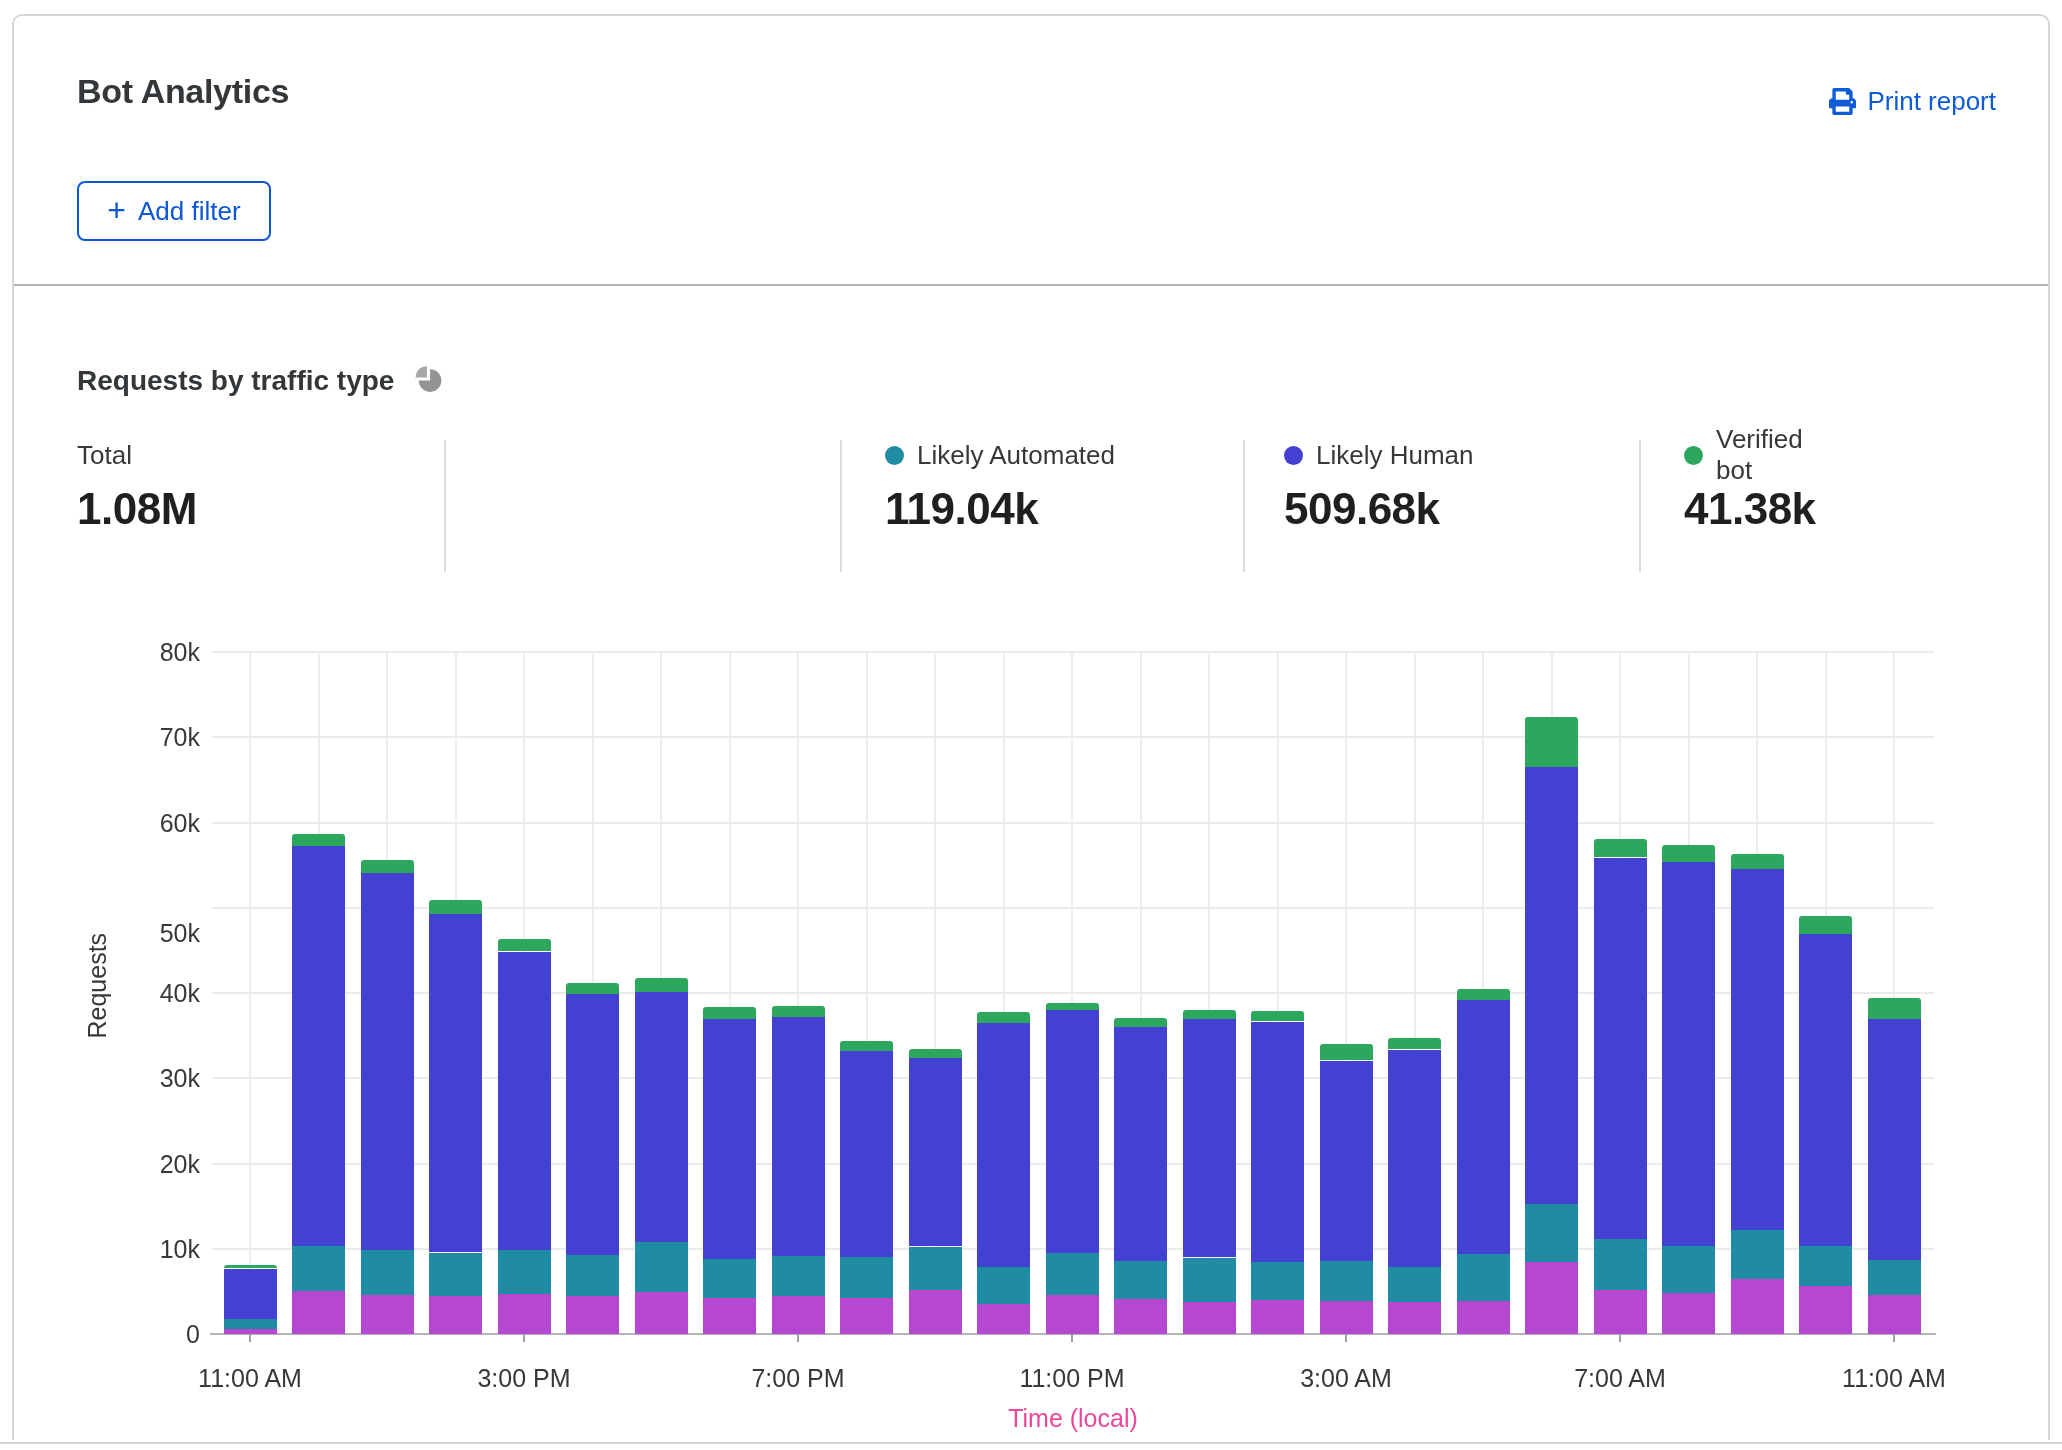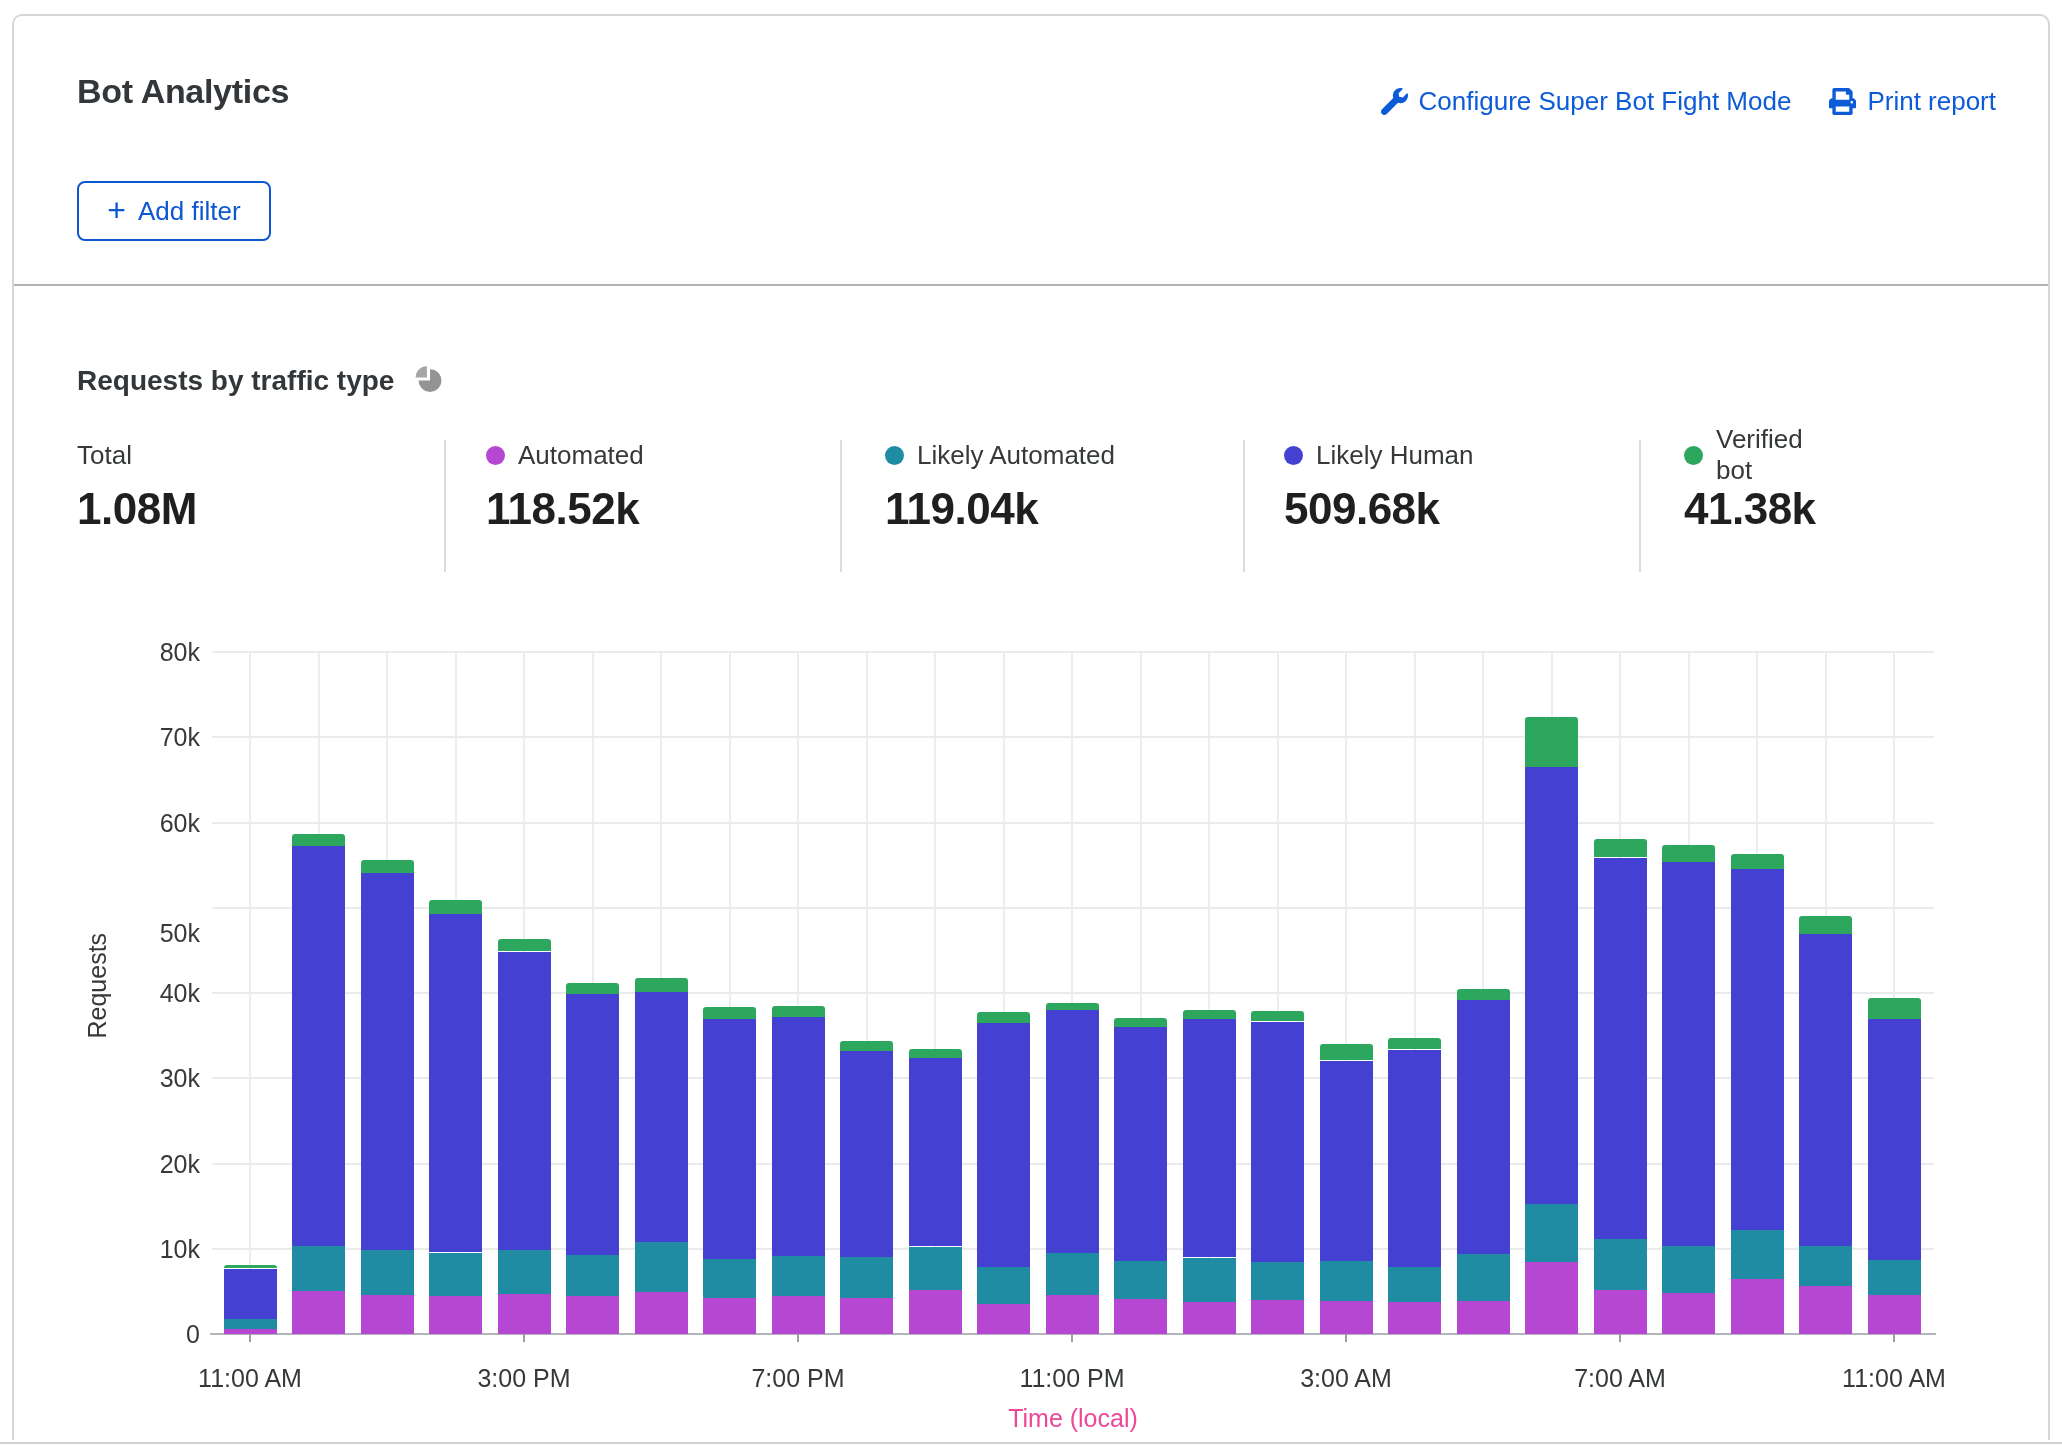--- a/index.html
+++ b/index.html
@@ -69,28 +69,20 @@
 <div class="page">
   <div class="card">
 
     <div class="card-header">
       <div class="page-title">Bot Analytics</div>
 
       <div class="header-links">
         <div class="hlink">
           <span>
             <svg width="27" height="27" viewBox="0 0 512 512" fill="#0d5bd7">
-                <path d="M507.73 109.1c-2.24-9.03-13.54-12.09-20.12-5.51l-74.36 74.36-67.88-11.31-11.31-67.88 74.36-74.36c6.62-6.62 3.43-17.9-5.66-20.16-47.38-11.74-99.55.91-136.58 37.93-39.64 39.64-50.55 97.1-34.05 147.2L18.74 402.76c-24.99 24.99-24.99 65.51 0 90.5 24.99 24.99 65.51 24.99 90.5 0l213.21-213.21c50.12 16.71 107.47 5.68 147.37-34.22 37.07-37.07 49.7-89.32 37.91-136.73z"></path>
-              </svg>
-          </span>
-          <span>Configure Super Bot Fight Mode</span>
-        </div>
-        <div class="hlink">
-          <span>
-            <svg width="27" height="27" viewBox="0 0 512 512" fill="#0d5bd7">
                 <path d="M448 192V77.25c0-8.49-3.37-16.62-9.37-22.63L393.37 9.37c-6-6-14.14-9.37-22.63-9.37H96C78.33 0 64 14.33 64 32v160c-35.35 0-64 28.65-64 64v112c0 8.84 7.16 16 16 16h48v96c0 17.67 14.33 32 32 32h320c17.67 0 32-14.33 32-32v-96h48c8.84 0 16-7.16 16-16V256c0-35.35-28.65-64-64-64zm-64 256H128v-96h256v96zm0-224H128V64h192v48c0 8.84 7.16 16 16 16h48v96zm48 72c-13.25 0-24-10.75-24-24 0-13.26 10.75-24 24-24s24 10.74 24 24c0 13.25-10.75 24-24 24z"></path>
               </svg>
           </span>
           <span>Print report</span>
         </div>
       </div>
 
       <button class="add-filter-btn">
         <span class="plus-glyph">+</span>
         <span>Add filter</span>
@@ -107,27 +99,20 @@
         </svg>
       </span>
     </div>
 
     <div class="stats-row">
       <div class="stat" style="left:63px">
         <div class="stat-label-row">
             <span class="stat-label">Total</span>
           </div>
         <div class="stat-value">1.08M</div>
-      </div>
-      <div class="stat" style="left:472px">
-        <div class="stat-label-row">
-          <span class="stat-dot" style="background: rgb(182, 71, 211);"></span>
-          <span class="stat-label">Automated</span>
-        </div>
-        <div class="stat-value">118.52k</div>
       </div>
       <div class="stat" style="left:871px">
         <div class="stat-label-row">
           <span class="stat-dot" style="background: rgb(31, 140, 163);"></span>
           <span class="stat-label">Likely Automated</span>
         </div>
         <div class="stat-value">119.04k</div>
       </div>
       <div class="stat" style="left:1270px">
         <div class="stat-label-row">

